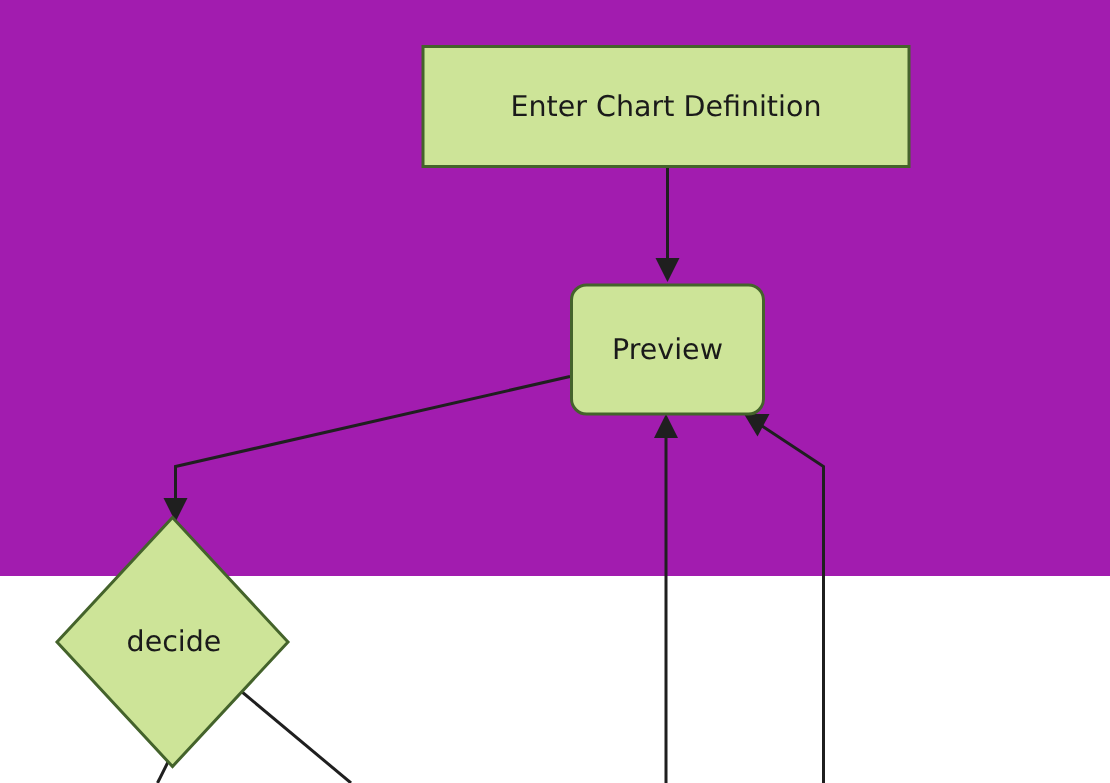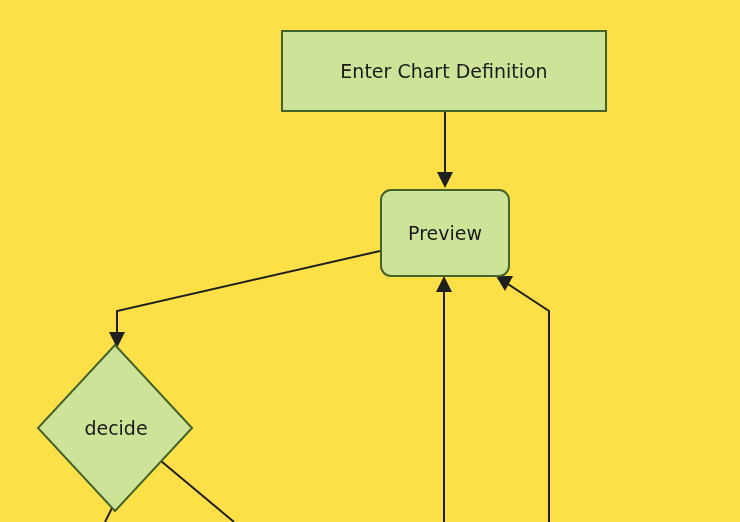--- a/index.html
+++ b/index.html
@@ -9,22 +9,22 @@
   }
   body {
     width: 740px;
     height: 522px;
     overflow: hidden;
     font-family: "DejaVu Sans", sans-serif;
   }
   #diagram-root {
     position: relative;
     width: 740px;
-    height: 522px;
-    background: #fde047;
+    height: 384px;
+    background: #a21caf;
   }
   #flowchart-svg {
     position: absolute;
     top: 0;
     left: 0;
     width: 740px;
     height: 522px;
     display: block;
   }
   .node-shape {

